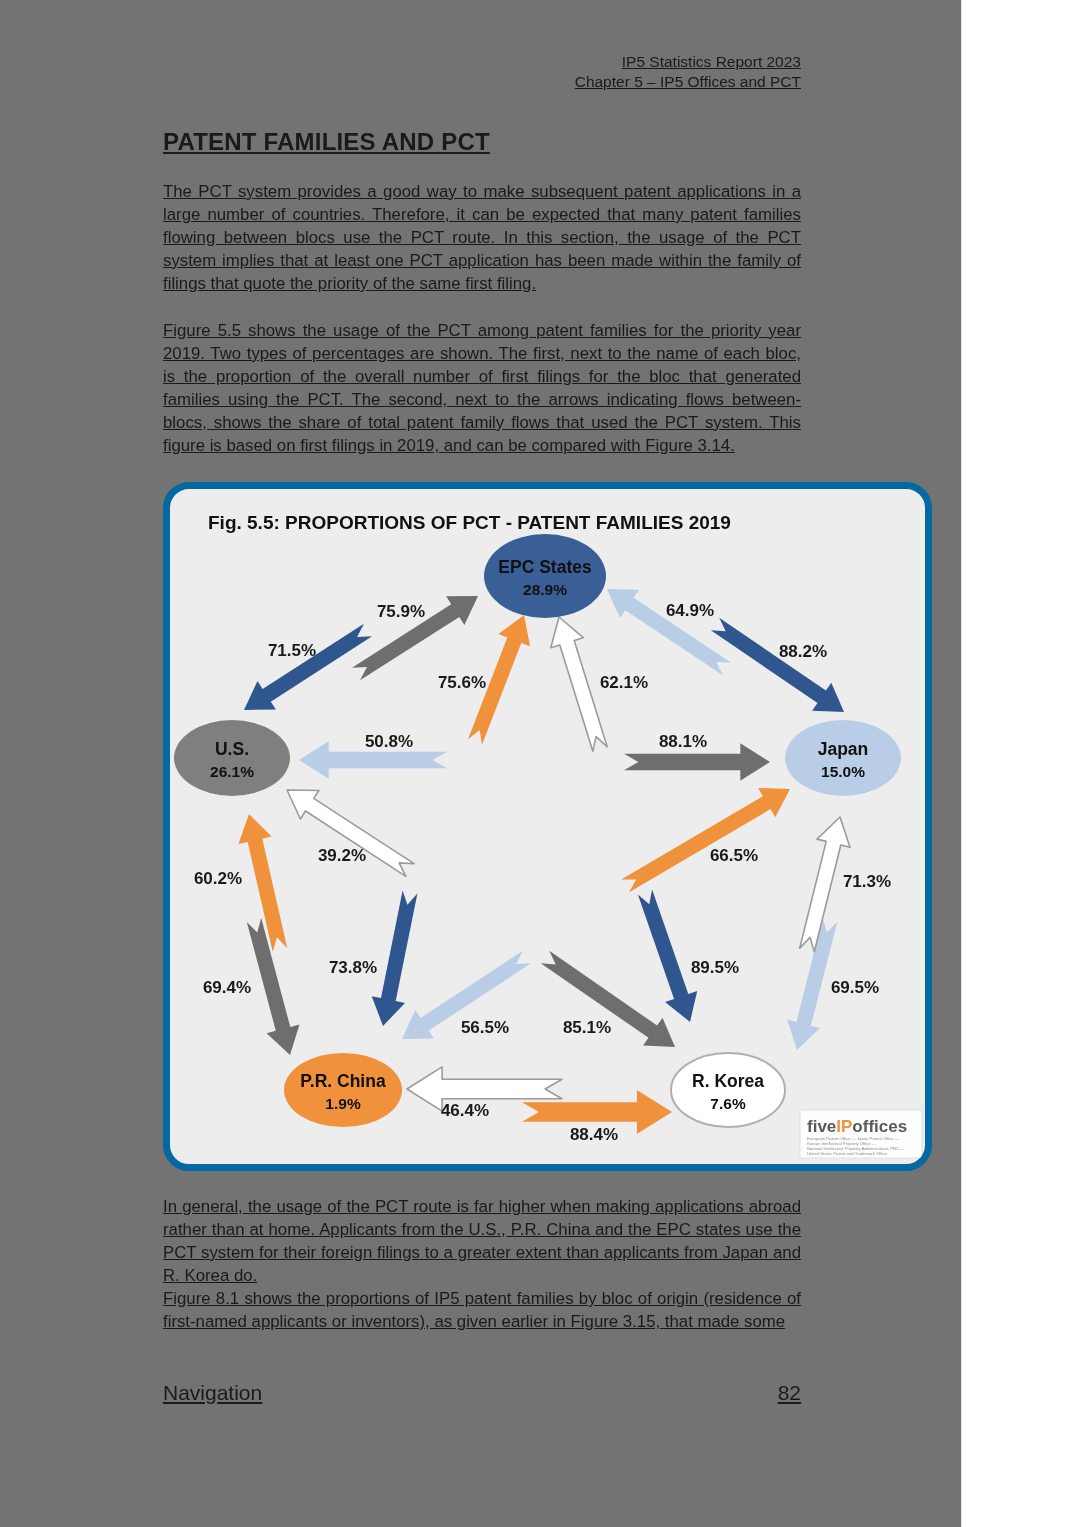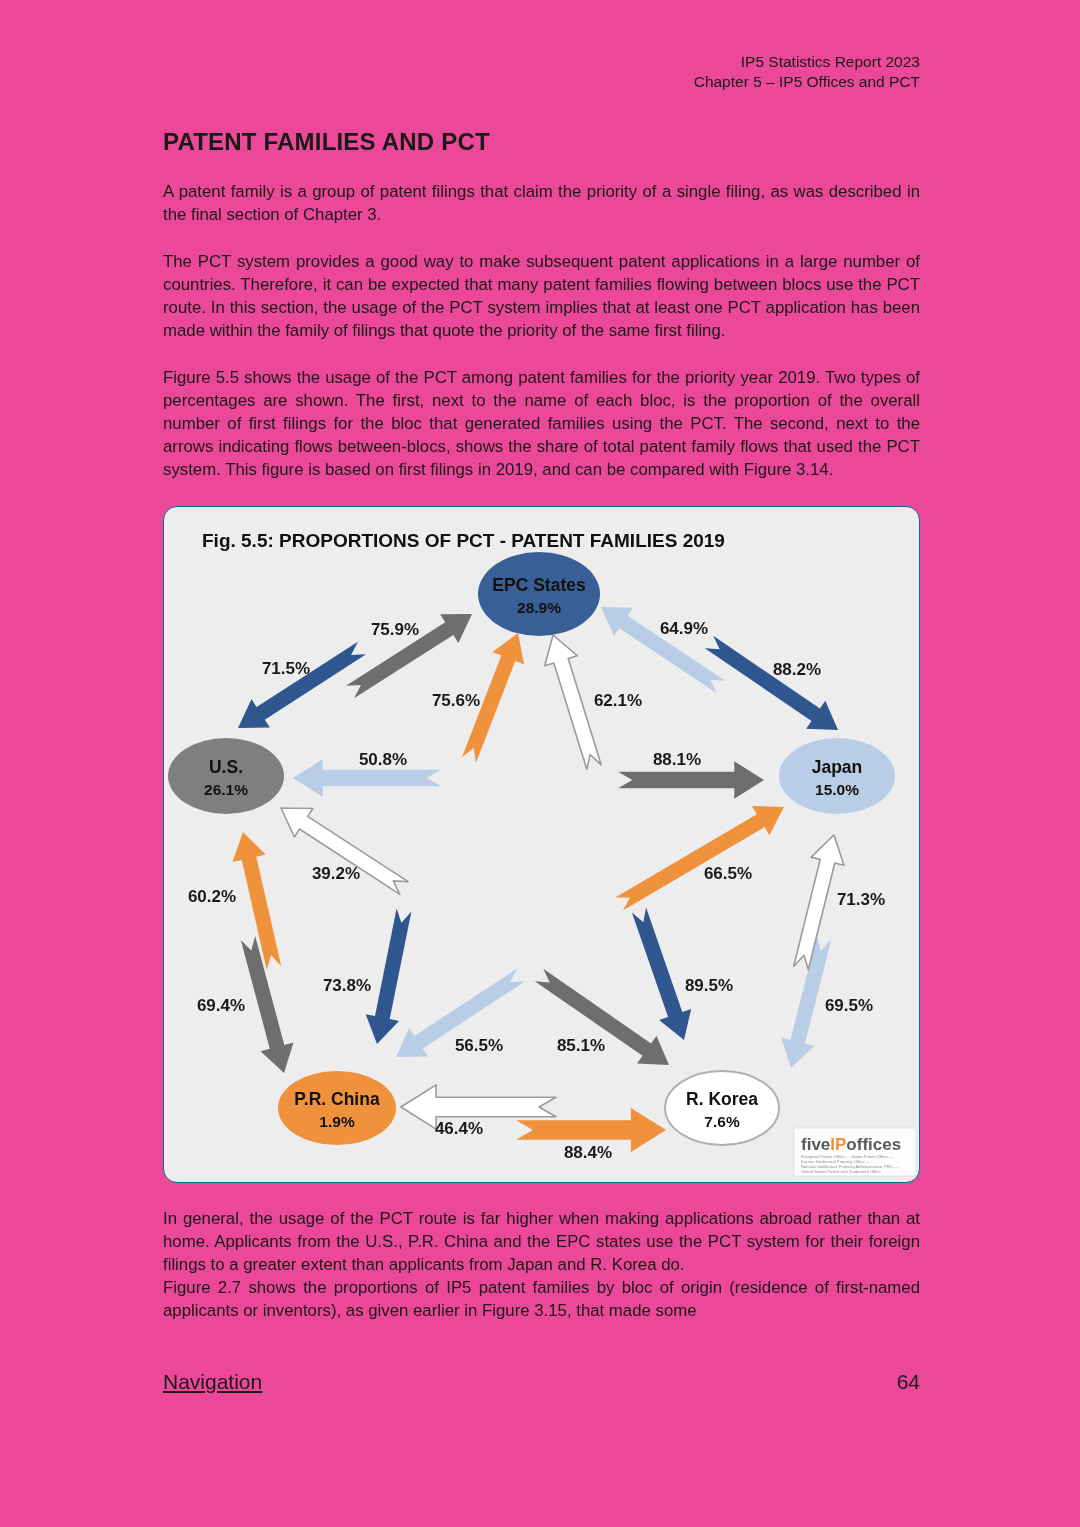--- a/index.html
+++ b/index.html
@@ -1,23 +1,24 @@
 <!DOCTYPE html>
 <html><head>
 <meta charset="utf-8">
 <style>
   html,body{margin:0;padding:0;background:#fff;}
   .page{
     position:relative;
-    width:1080px;height:1527px;
-    background:#ec4899;
+    width:961px;height:1527px;
+    background:#737373;
     outline:1px solid #e3e3e3;
     font-family:"Liberation Sans",sans-serif;
     color:#1a1a1a;
     overflow:hidden;
+    text-decoration:underline;
   }
   .doc-header{
     padding-top:52px;
     margin:0 160px 0 163px;
     text-align:right;
     font-size:15.5px;
     line-height:20px;
   }
   .section-heading{
     margin:36px 160px 0 163px;
@@ -29,22 +30,22 @@
     margin:24px 160px 0 163px;
     font-size:16.8px;
     line-height:23px;
     text-align:justify;
   }
   .para.tight{margin-top:0;}
   .figure-box{
     margin:25px 160px 0 163px;
     width:755px;height:675px;
     background:#ededee;
-    border:1px solid #0369a1;
-    border-radius:14px;
+    border:7px solid #0369a1;
+    border-radius:26px;
     box-sizing:content-box;
     overflow:hidden;
   }
   .figure-box svg{display:block;}
   .doc-footer{
     margin:48px 160px 0 163px;
     display:flex;
     justify-content:space-between;
     font-size:21px;
   }
@@ -59,21 +60,20 @@
 
 <div class="page">
 
   <div class="doc-header">
     <div>IP5 Statistics Report 2023</div>
     <div>Chapter 5 – IP5 Offices and PCT</div>
   </div>
 
   <div class="section-heading">PATENT FAMILIES AND PCT</div>
 
-  <p class="para">A patent family is a group of patent filings that claim the priority of a single filing, as was described in the final section of Chapter 3.</p>
   <p class="para">The PCT system provides a good way to make subsequent patent applications in a large number of countries. Therefore, it can be expected that many patent families flowing between blocs use the PCT route. In this section, the usage of the PCT system implies that at least one PCT application has been made within the family of filings that quote the priority of the same first filing.</p>
   <p class="para">Figure 5.5 shows the usage of the PCT among patent families for the priority year 2019. Two types of percentages are shown. The first, next to the name of each bloc, is the proportion of the overall number of first filings for the bloc that generated families using the PCT. The second, next to the arrows indicating flows between-blocs, shows the share of total patent family flows that used the PCT system. This figure is based on first filings in 2019, and can be compared with Figure 3.14.</p>
 
   <div class="figure-box">
     <svg id="diagram" width="755" height="675" viewBox="0 0 755 675">
         <text x="38" y="40" font-size="19" font-weight="bold" fill="#111" font-family="&quot;Liberation Sans&quot;,sans-serif">Fig. 5.5: PROPORTIONS OF PCT - PATENT FAMILIES 2019</text>
         <polygon points="193.9,134.7 92.6,200.1 87.5,192.1 74.0,221.0 105.9,220.6 100.8,212.7 202.1,147.3 187.1,148.0" fill="#30568f" stroke="none" stroke-width="0" stroke-linejoin="round"></polygon>
         <polygon points="190.0,191.3 289.3,127.9 294.4,135.9 308.0,107.0 276.1,107.2 281.2,115.2 182.0,178.7 197.0,178.0" fill="#6e6e6e" stroke="none" stroke-width="0" stroke-linejoin="round"></polygon>
         <polygon points="312.0,255.7 351.3,153.9 360.1,157.3 354.0,126.0 328.4,145.1 337.3,148.5 298.0,250.3 309.7,240.9" fill="#f0913c" stroke="none" stroke-width="0" stroke-linejoin="round"></polygon>
         <polygon points="437.2,257.8 404.2,151.6 413.2,148.7 389.0,128.0 380.8,158.8 389.8,156.0 422.8,262.2 426.1,247.6" fill="#ffffff" stroke="#9b9b9b" stroke-width="1.6" stroke-linejoin="round"></polygon>
@@ -131,20 +131,20 @@
         <rect x="630" y="621" width="122" height="48" fill="#fdfdfd" stroke="#e0e0e0" stroke-width="1"></rect>
         <text x="637" y="643" font-size="17" font-weight="bold" font-family="&quot;Liberation Sans&quot;,sans-serif"><tspan fill="#58595b">five</tspan><tspan fill="#f0913c">IP</tspan><tspan fill="#58595b">offices</tspan></text>
         <text x="637" y="651" font-size="4.2" fill="#8d8d8d" font-family="&quot;Liberation Sans&quot;,sans-serif">European Patent Office — Japan Patent Office —</text>
         <text x="637" y="656" font-size="4.2" fill="#8d8d8d" font-family="&quot;Liberation Sans&quot;,sans-serif">Korean Intellectual Property Office —</text>
         <text x="637" y="661" font-size="4.2" fill="#8d8d8d" font-family="&quot;Liberation Sans&quot;,sans-serif">National Intellectual Property Administration, PRC —</text>
         <text x="637" y="666" font-size="4.2" fill="#8d8d8d" font-family="&quot;Liberation Sans&quot;,sans-serif">United States Patent and Trademark Office</text>
       </svg>
   </div>
 
   <p class="para">In general, the usage of the PCT route is far higher when making applications abroad rather than at home. Applicants from the U.S., P.R. China and the EPC states use the PCT system for their foreign filings to a greater extent than applicants from Japan and R. Korea do.</p>
-  <p class="para tight">Figure 2.7 shows the proportions of IP5 patent families by bloc of origin (residence of first-named applicants or inventors), as given earlier in Figure 3.15, that made some</p>
+  <p class="para tight">Figure 8.1 shows the proportions of IP5 patent families by bloc of origin (residence of first-named applicants or inventors), as given earlier in Figure 3.15, that made some</p>
 
   <div class="doc-footer">
     <span class="nav-link">Navigation</span>
-    <span>64</span>
+    <span>82</span>
   </div>
 
 </div>
 
 </body></html>

